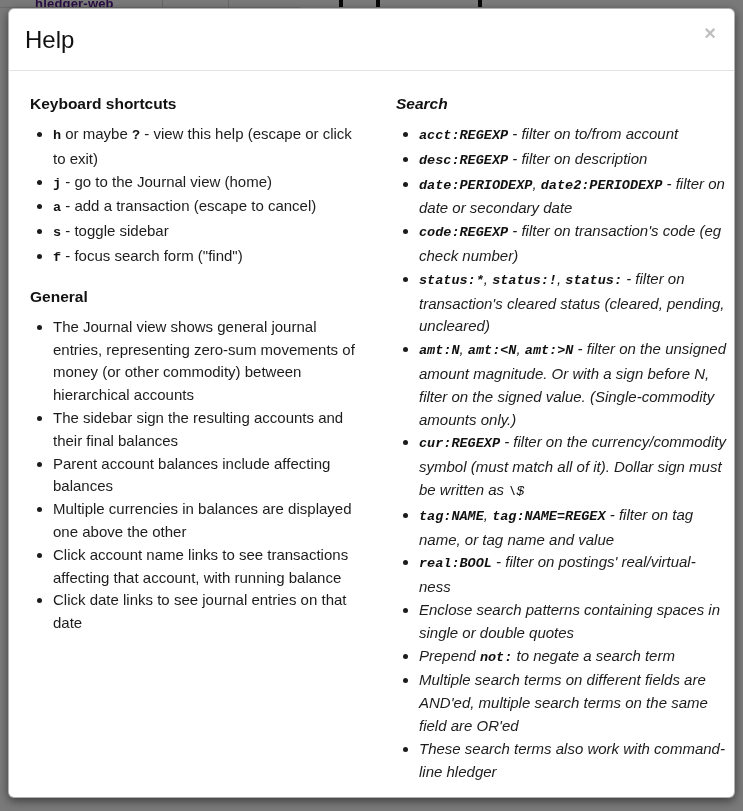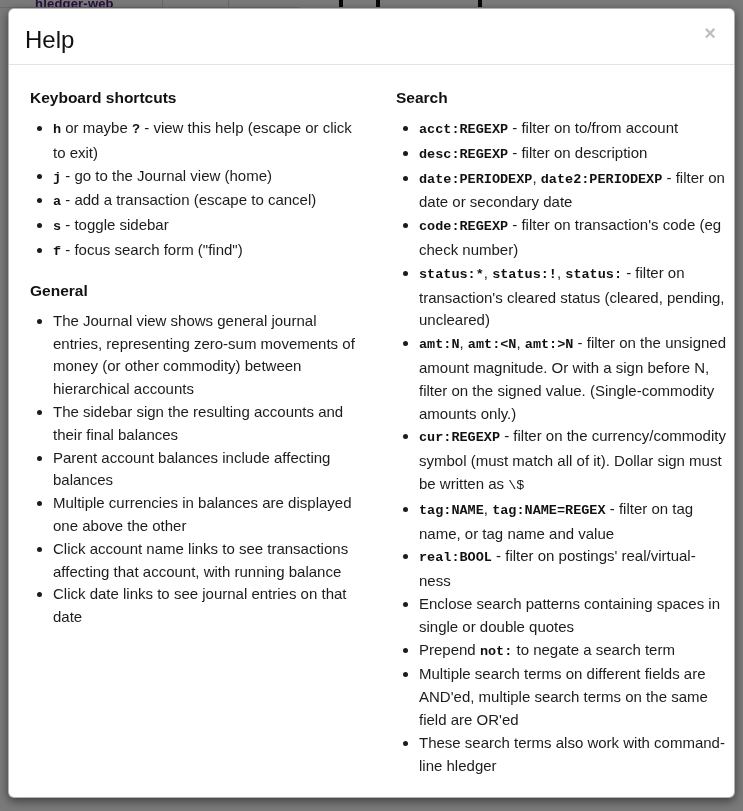--- a/index.html
+++ b/index.html
@@ -44,21 +44,21 @@
     left: 8px; top: 8px;
     width: 727px; height: 790px;
     background: #fff;
     border: 1px solid rgba(0,0,0,0.3);
     border-radius: 6px;
     box-shadow: 0 3px 10px rgba(0,0,0,0.5);
     overflow: hidden;
   }
   .modal-header {
     position: relative;
-    padding: 17px 16px 10px 16px;
+    padding: 17px 16px 16px 16px;
     border-bottom: 1px solid #e3e3e3;
   }
   .modal-title {
     font-size: 24px;
     font-weight: 500;
     color: #111;
     line-height: 28px;
   }
   .modal-close {
     position: absolute;
@@ -71,21 +71,21 @@
     cursor: pointer;
     line-height: 24px; text-align: center;
     padding: 0;
   }
   .modal-body {
     display: flex;
     padding: 6px 0 20px 7px;
   }
   .col { color: #1c1c1c; }
   .col-left  { width: 333px; margin-left: 14px; }
-  .col-right { width: 331px; margin-left: 33px; }
+  .col-right { width: 331px; margin-left: 33px; font-style: italic; }
 
   .col h4 {
     font-size: 15.5px;
     font-weight: 700;
     color: #111;
     margin: 16px 0 9px 0;
     line-height: 21px;
   }
   .col ul {
     margin: 4px 0 8px 0;

